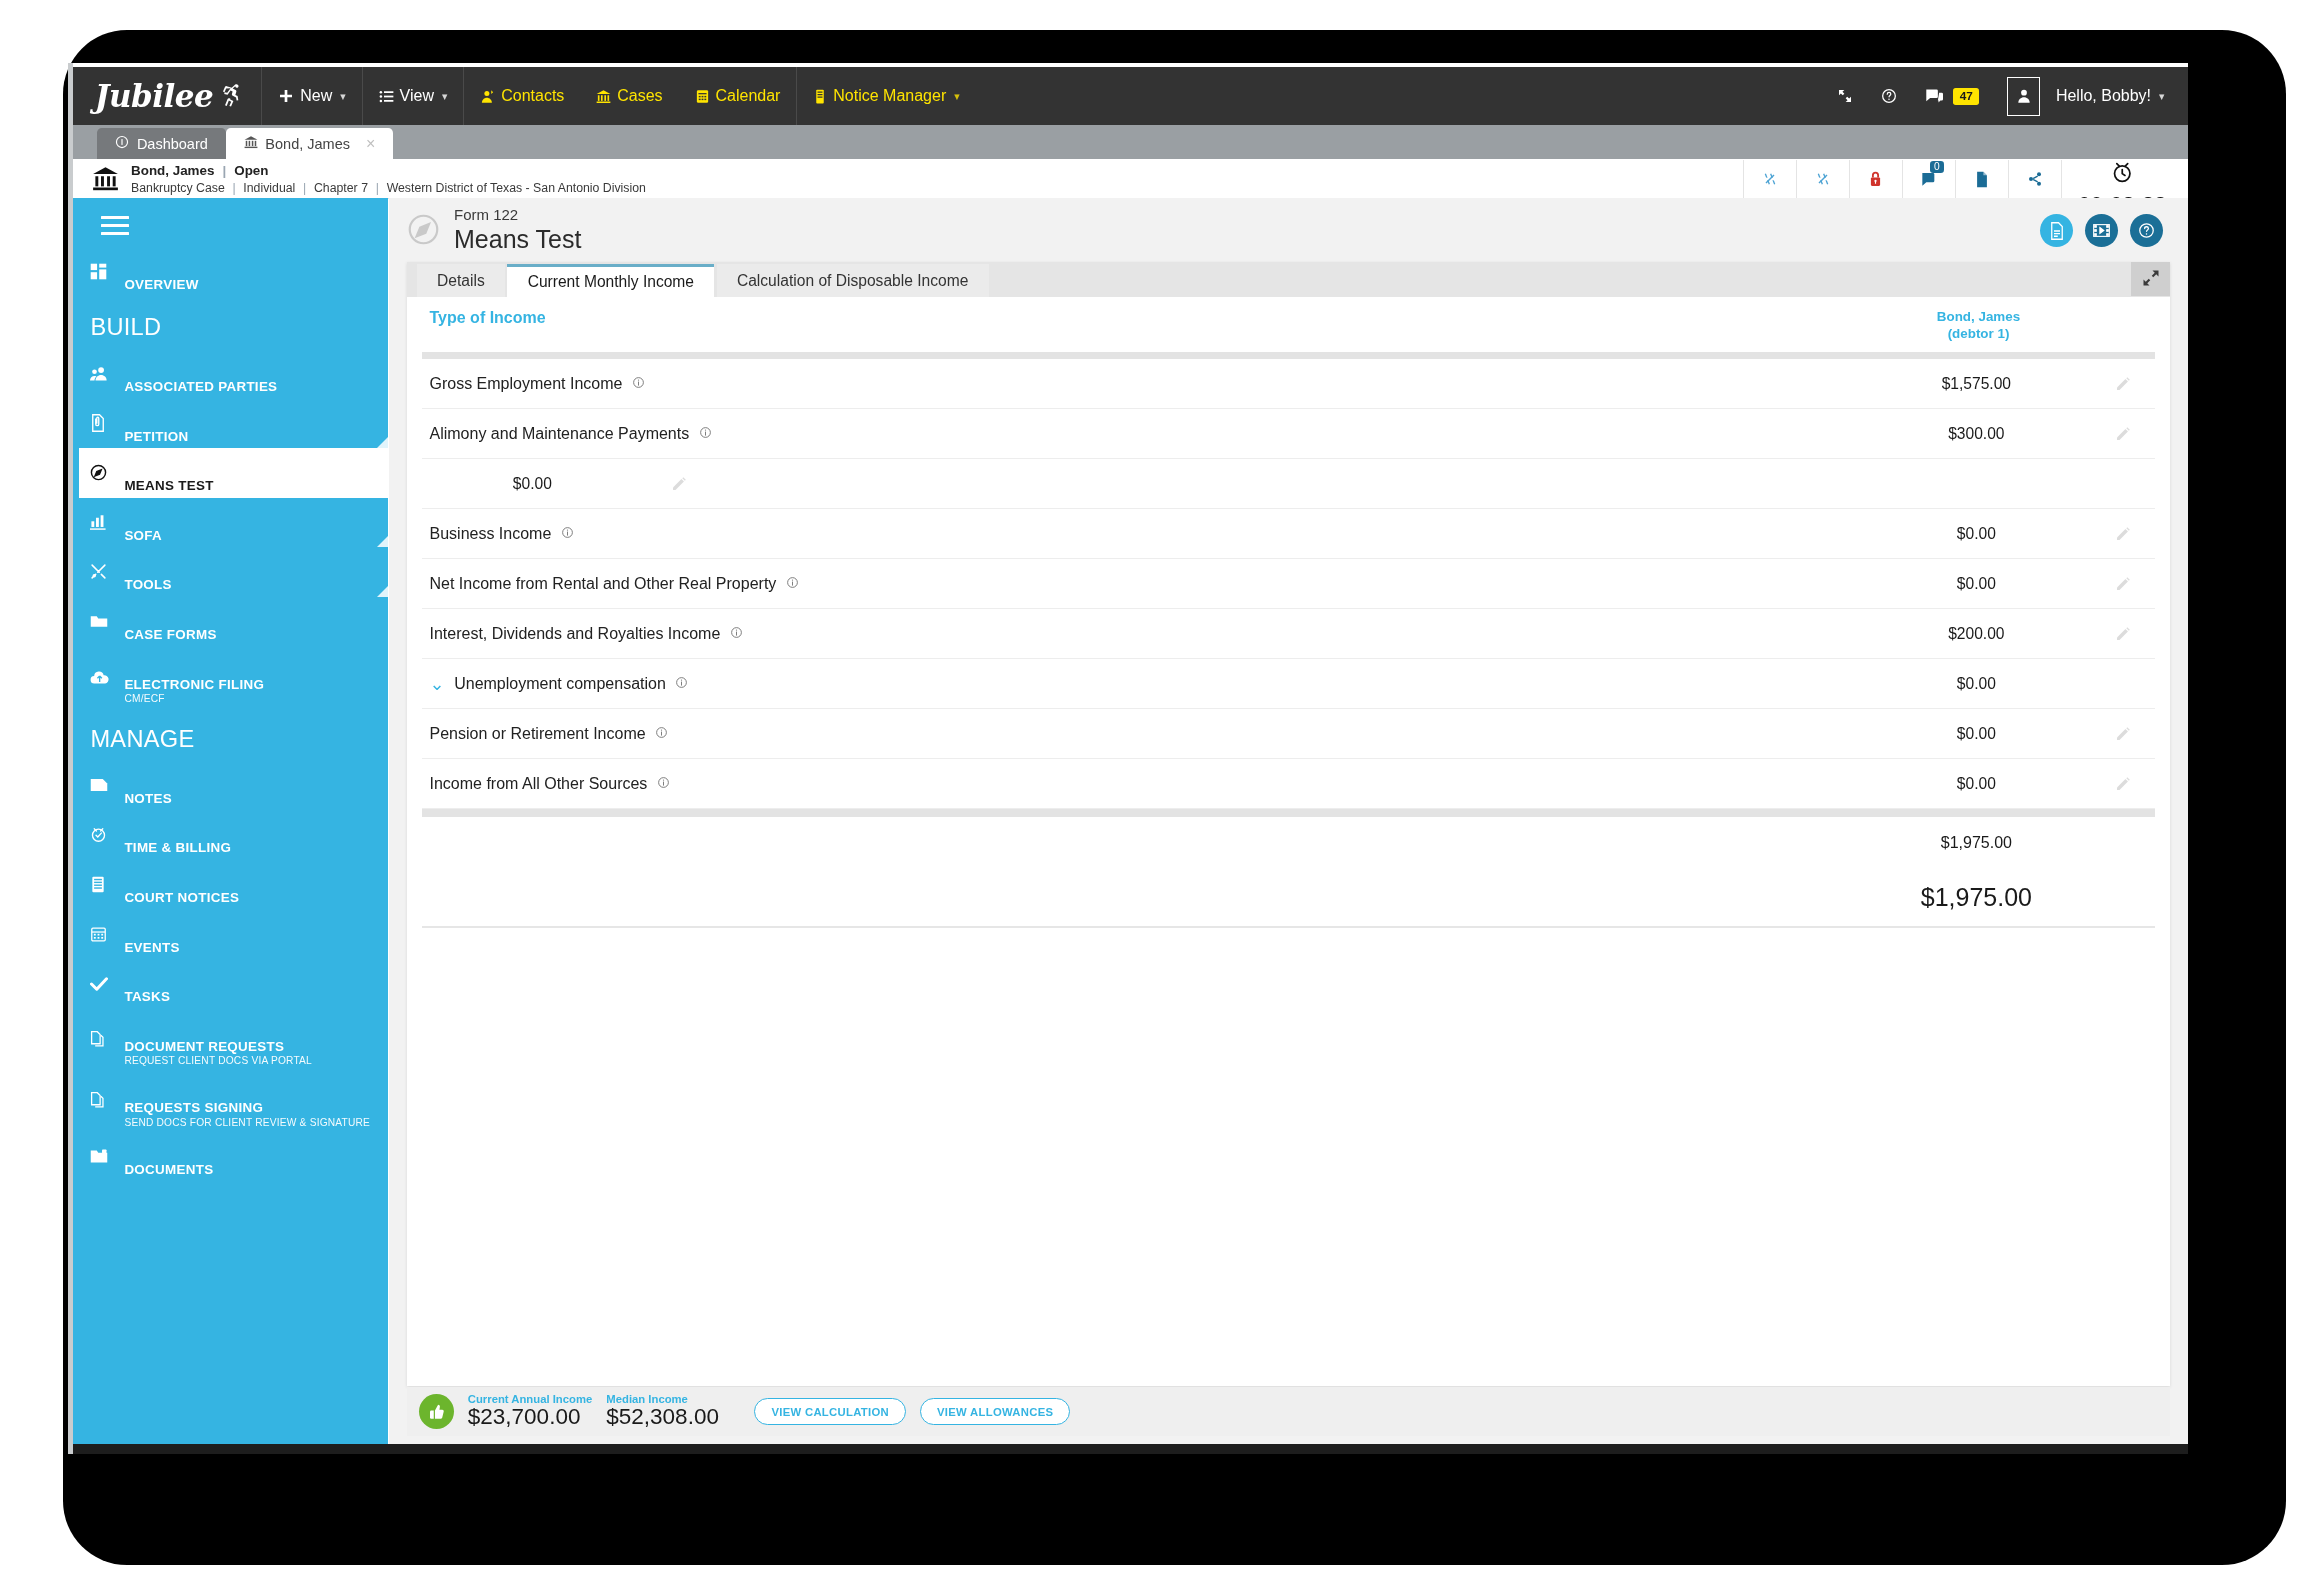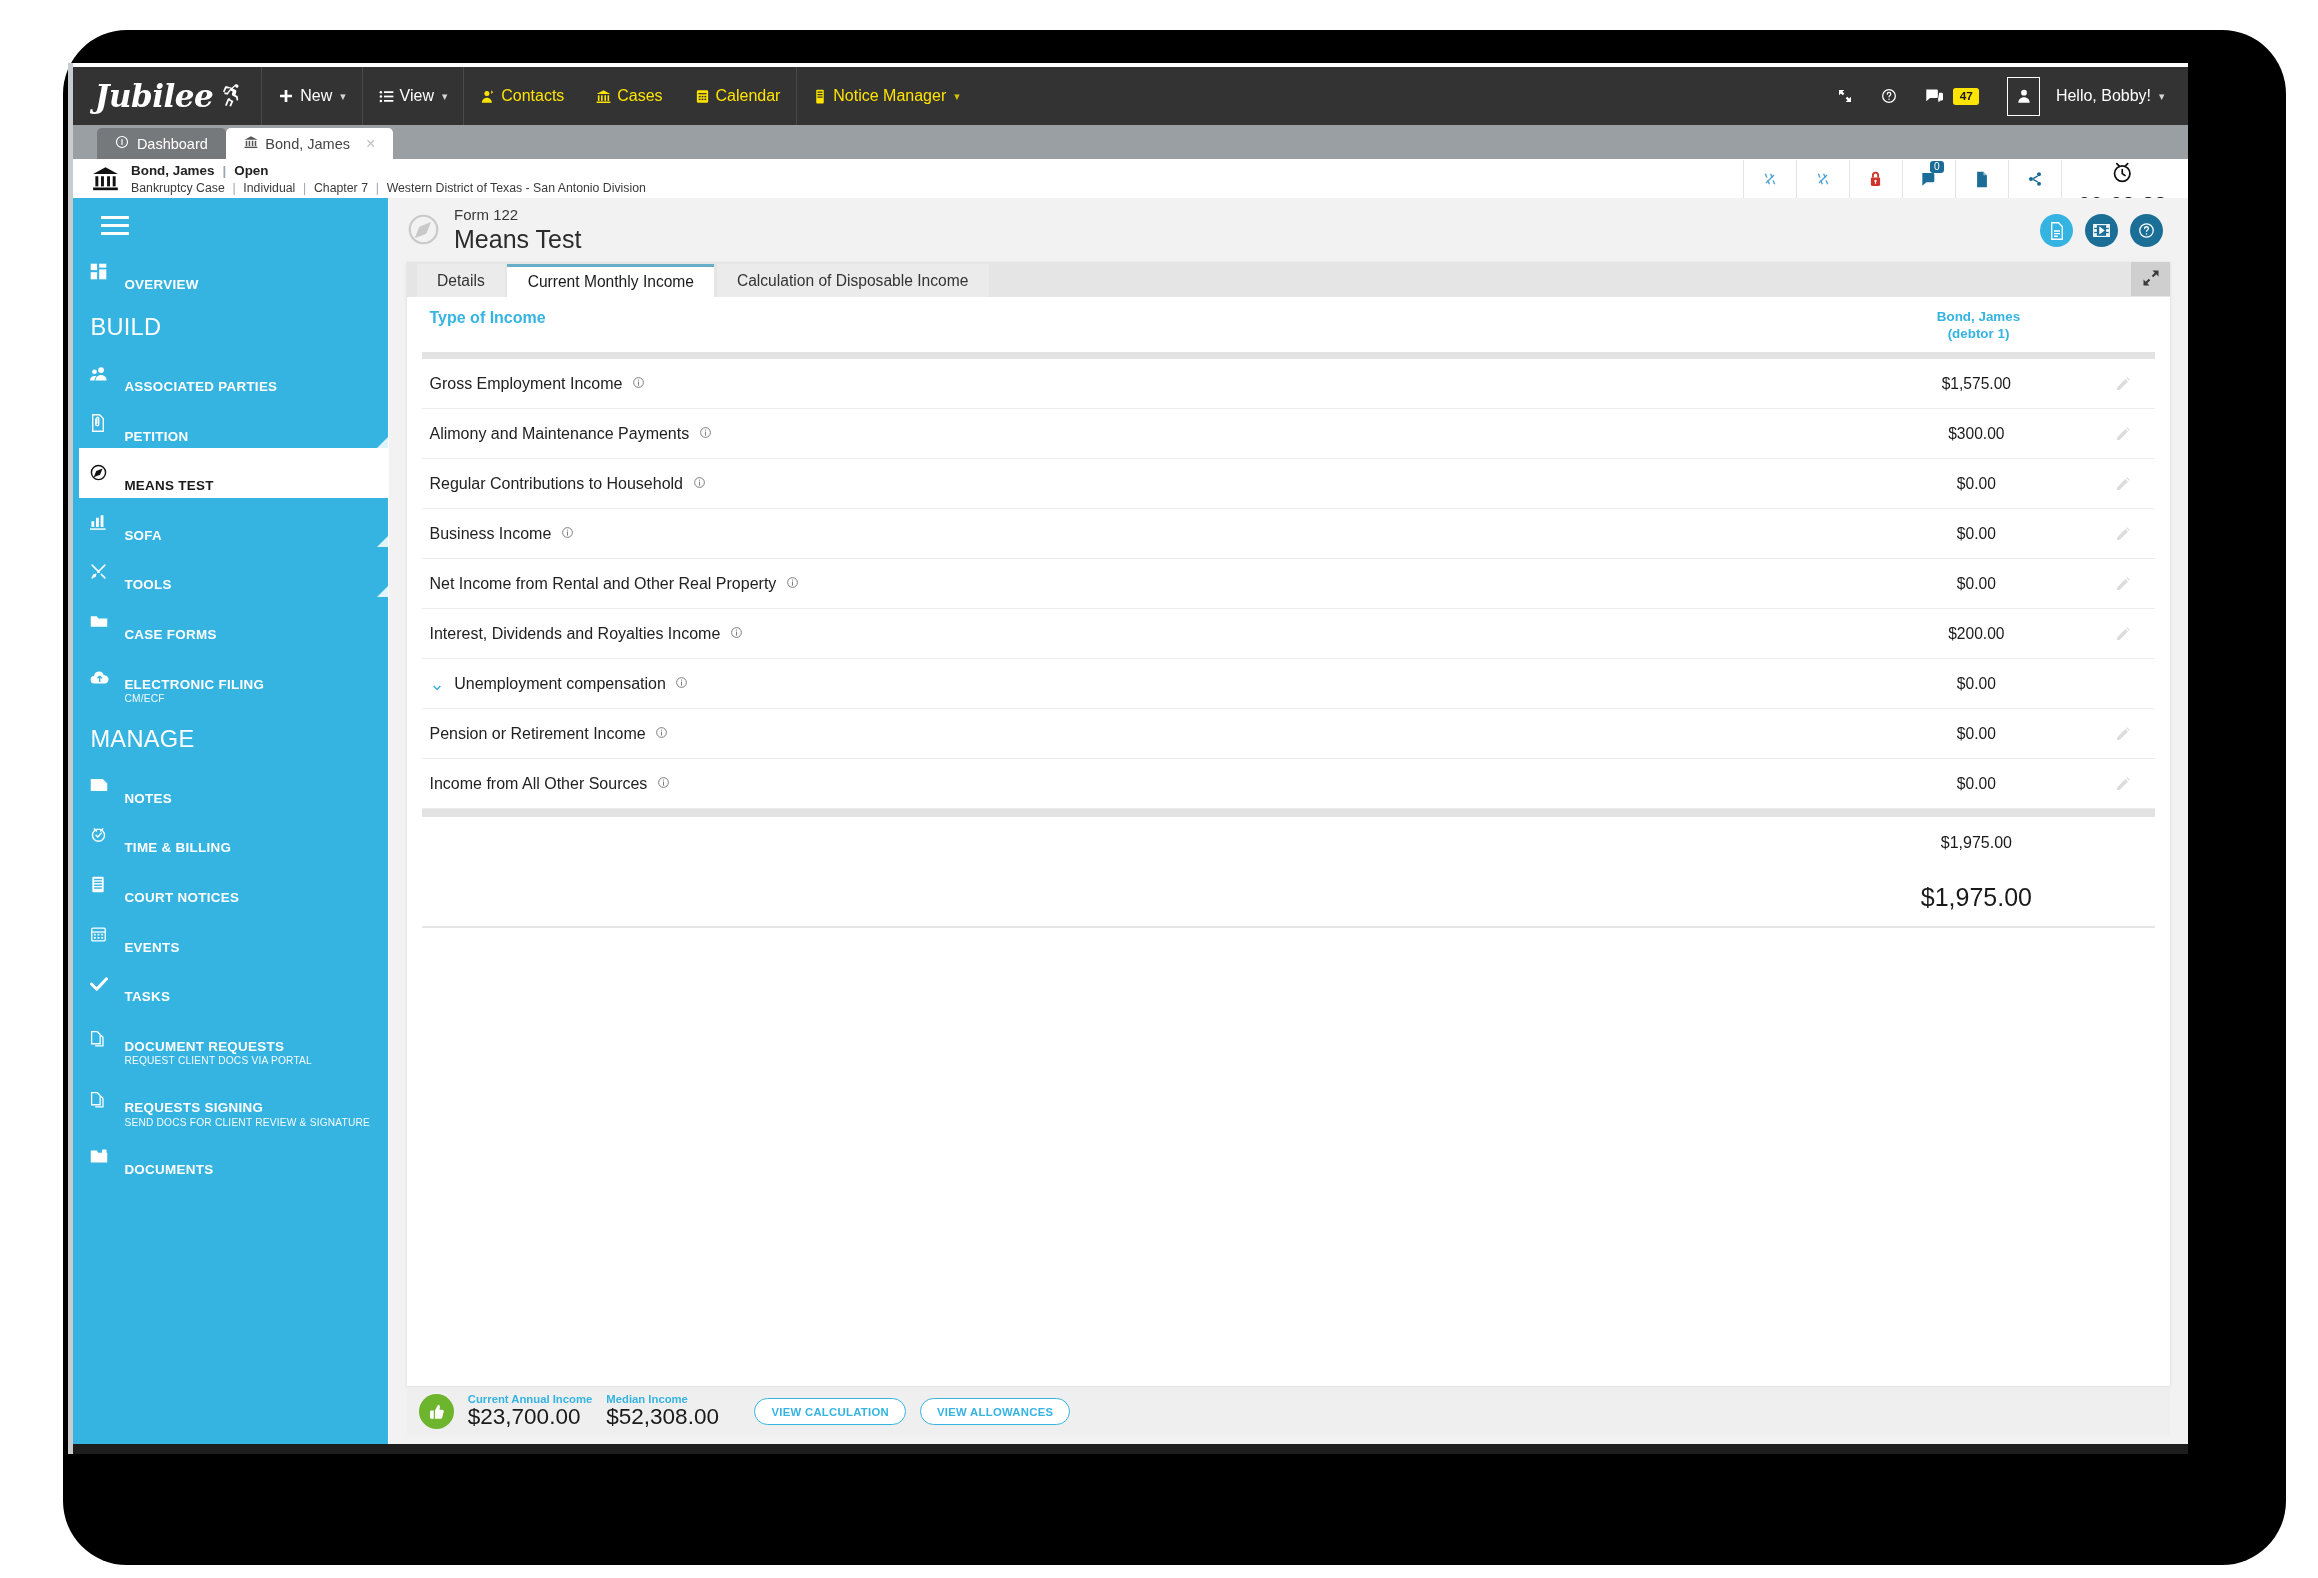--- a/index.html
+++ b/index.html
@@ -879,28 +879,20 @@
           <div class="td-right">$300.00</div>
           <div class="td-pencil">
               <svg width="16" height="16" viewBox="0 0 24 24" fill="#dcdcdc">
                 <path d="M3 17.2L15.6 4.6l3.8 3.8L6.8 21H3z"></path>
                 <path d="M17 3.2l3.8 3.8 1.4-1.4-3.8-3.8z"></path>
               </svg>
             </div>
         </div>
 
         <div class="trow">
-          <div class="td-left">
-            <span>Regular Contributions to Household</span>
-            <span class="info-ico"><svg width="13" height="13" viewBox="0 0 24 24" fill="none" stroke="#444" stroke-width="1.7">
-                  <circle cx="12" cy="12" r="9"></circle>
-                  <circle cx="12" cy="7.6" r="1.1" fill="#444" stroke="none"></circle>
-                  <path d="M12 11v6" stroke-linecap="round"></path>
-                </svg></span>
-          </div>
           <div class="td-right">$0.00</div>
           <div class="td-pencil">
               <svg width="16" height="16" viewBox="0 0 24 24" fill="#dcdcdc">
                 <path d="M3 17.2L15.6 4.6l3.8 3.8L6.8 21H3z"></path>
                 <path d="M17 3.2l3.8 3.8 1.4-1.4-3.8-3.8z"></path>
               </svg>
             </div>
         </div>
 
         <div class="trow">

